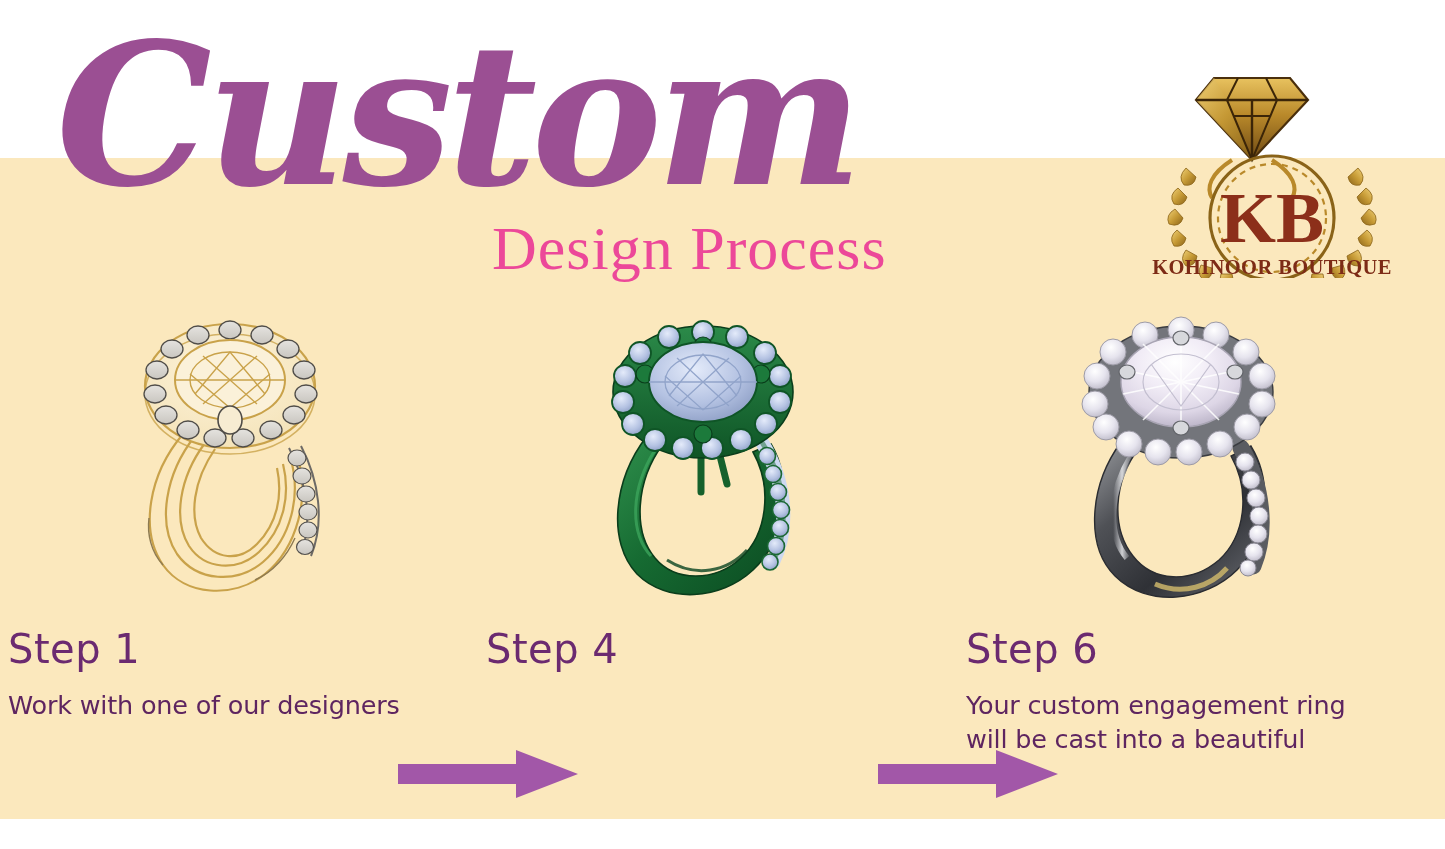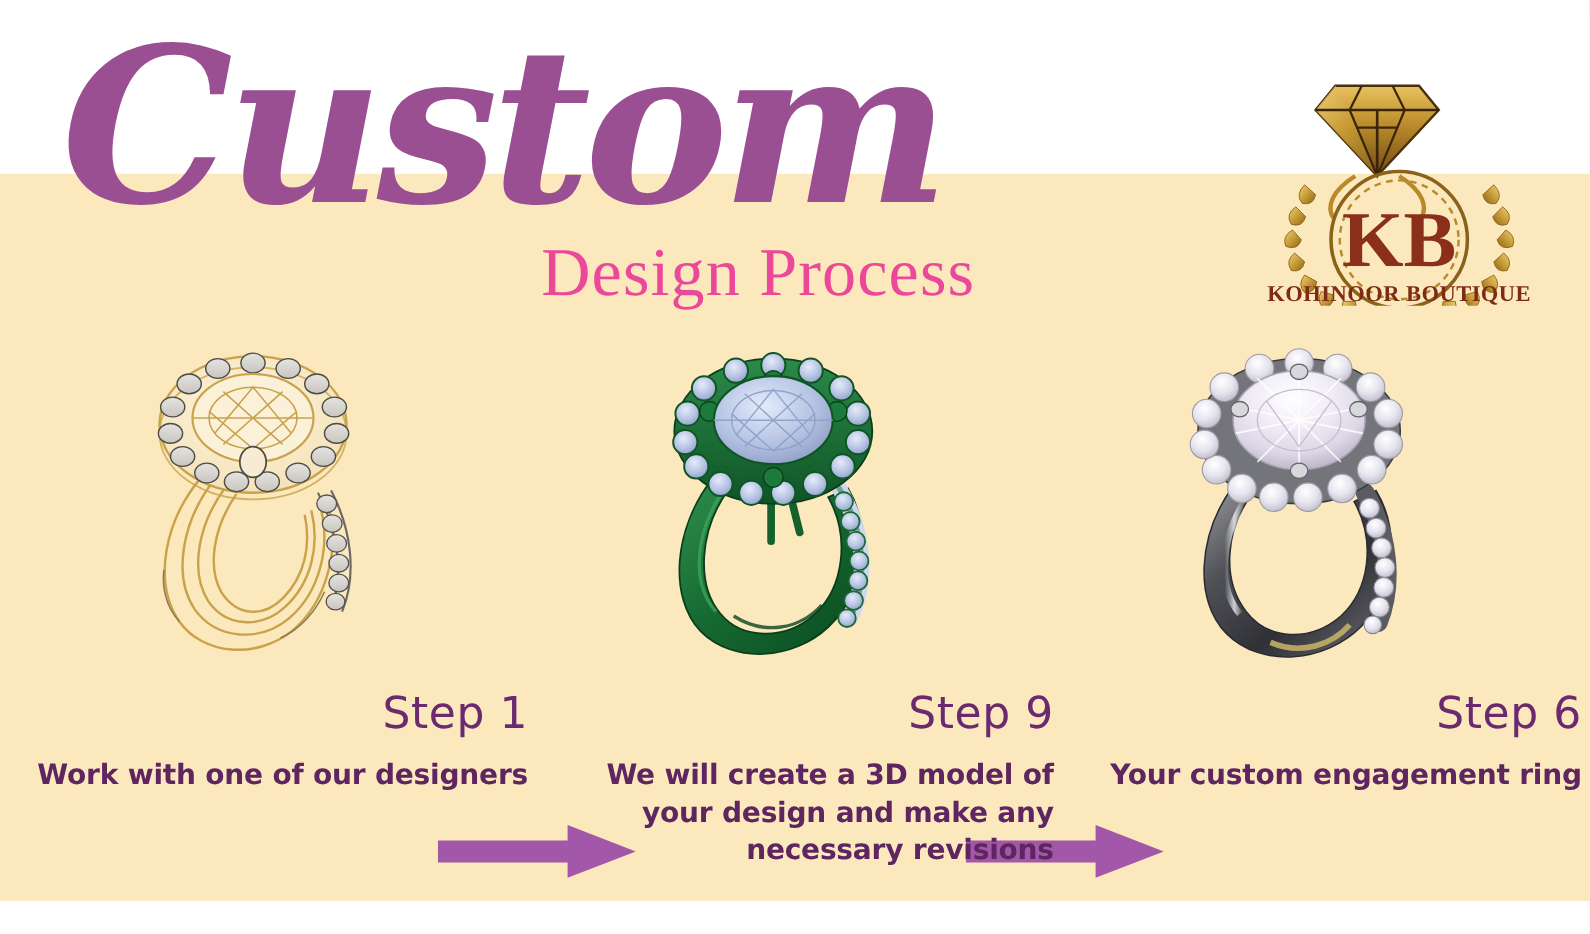--- a/index.html
+++ b/index.html
@@ -51,21 +51,21 @@
   #ring-2{left:575px;}
   #ring-3{left:1055px;}
 
   .arrow{position:absolute;top:432px;width:180px;height:52px;}
   .arrow svg{display:block;width:100%;height:100%;}
   #arrow-1{left:398px;}
   #arrow-2{left:878px;}
 
   
   .caption{
-    position:absolute;top:612px;width:472px;text-align:right;
+    position:absolute;top:612px;width:472px;text-align:left;
   }
   #caption-1{left:8px;}
   #caption-2{left:486px;}
   #caption-3{left:966px;}
 
   .step-title{
     font-family:"DejaVu Sans","Liberation Sans",sans-serif;
     font-size:40px;
     font-weight:400;
     color:#6b2a70;
@@ -75,21 +75,21 @@
   }
   .step-desc{
     font-family:"DejaVu Sans","Liberation Sans",sans-serif;
     font-size:25.5px;
     font-weight:400;
     color:#5e2560;
     line-height:1.34;
     margin:0;
     letter-spacing:-0.2px;
   }
-  .step-desc span{display:block;font-weight:bold;}
+  .step-desc span{display:block;}
 </style>
 </head>
 <body>
 
 <div id="stage">
 
   <div class="band-white-top"></div>
   <div class="band-cream"></div>
   <div class="band-white-bottom"></div>
 
@@ -406,28 +406,24 @@
   </div>
 
   <div class="caption" id="caption-1">
     <div class="step-title">Step 1</div>
     <div class="step-desc">
       <span>Work with one of our designers</span>
     </div>
   </div>
 
   <div class="caption" id="caption-2">
-    <div class="step-title">Step 9</div>
-    <div class="step-desc">
-      <span>We will create a 3D model of</span>
-      <span>your design and make any</span>
-      <span>necessary revisions</span>
-    </div>
+    <div class="step-title">Step 4</div>
   </div>
 
   <div class="caption" id="caption-3">
     <div class="step-title">Step 6</div>
     <div class="step-desc">
       <span>Your custom engagement ring</span>
+      <span>will be cast into a beautiful</span>
     </div>
   </div>
 
 </div>
 
 </body></html>

